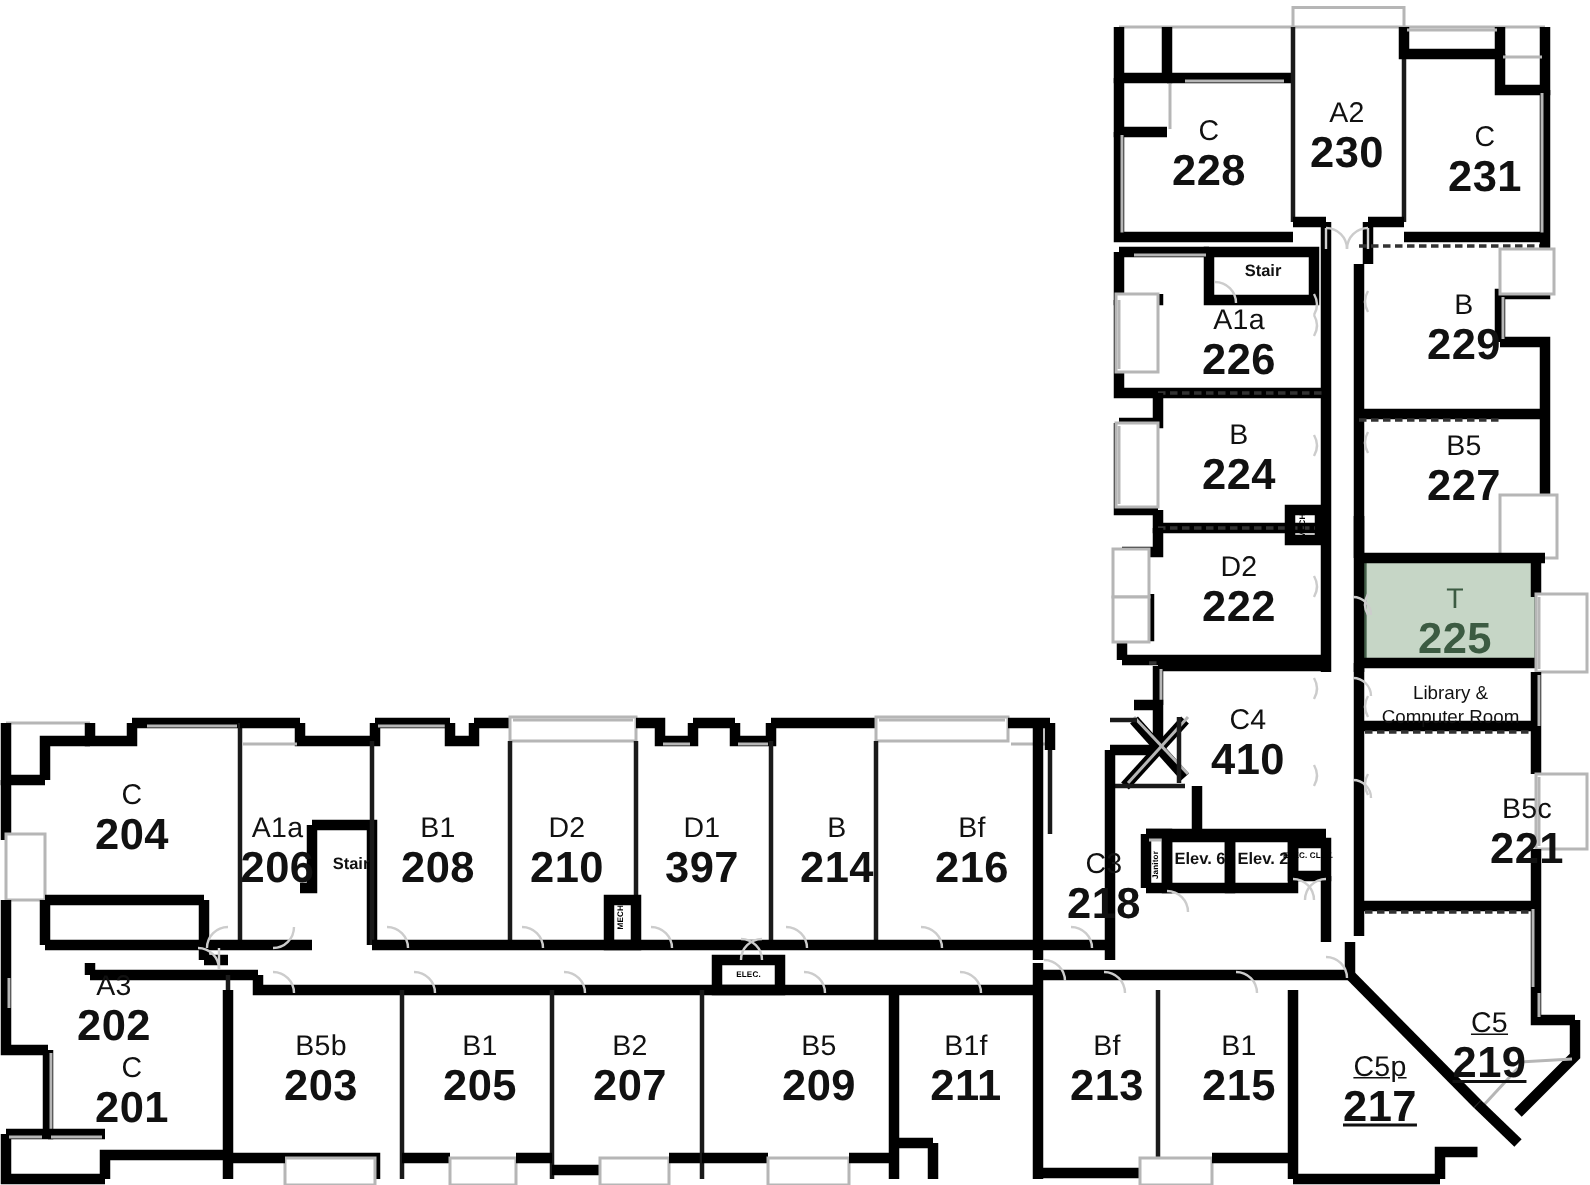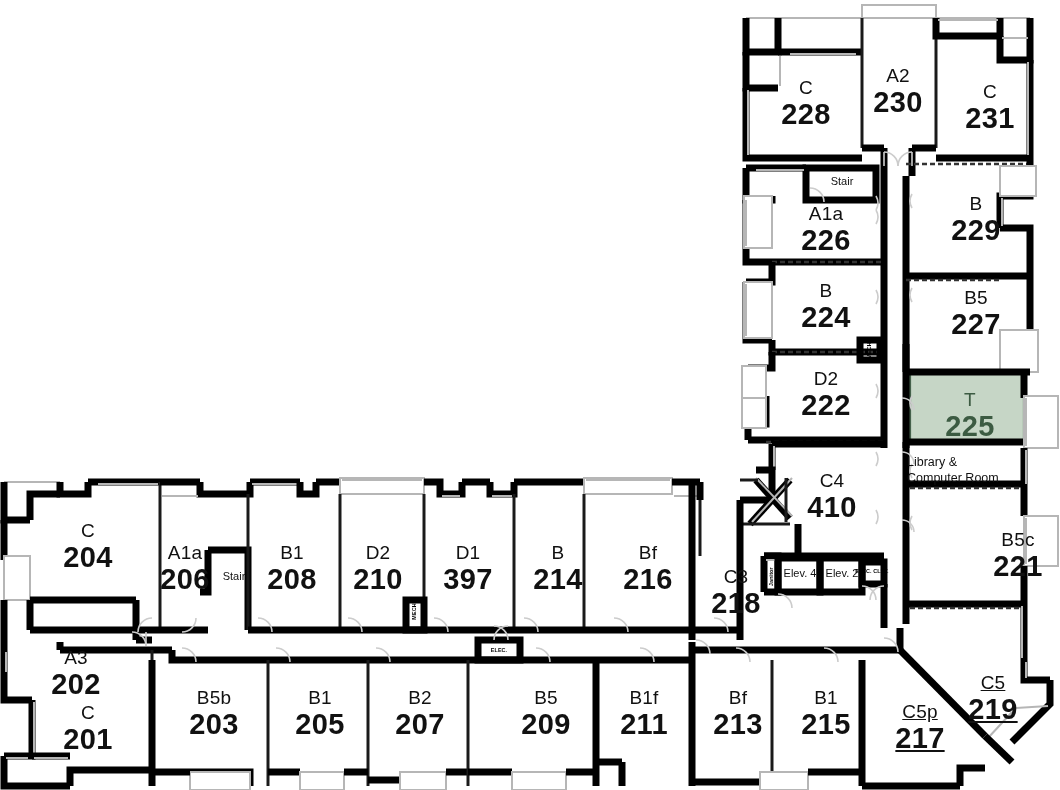--- a/index.html
+++ b/index.html
@@ -40,26 +40,26 @@
 
   
   .lbl          { position: absolute; text-align: center; pointer-events: none;
                   color: #111111; line-height: 1.05; }
   .lbl .type    { display: block; font-size: 19px; font-weight: 400; letter-spacing: .2px; }
   .lbl .num     { display: block; font-size: 29px; font-weight: 700; letter-spacing: .3px; margin-top: 1px; }
   .lbl.hi .type,
   .lbl.hi .num  { color: #3c5b42; }
 
   .tiny-lbl     { position: absolute; text-align: center; color: #111;
-                  font-size: 11px; font-weight: 400; pointer-events: none; line-height: 1.1; }
+                  font-size: 11px; font-weight: 700; pointer-events: none; line-height: 1.1; }
   .micro-lbl    { position: absolute; text-align: center; color: #000;
                   font-size: 5.4px; font-weight: 700; letter-spacing: .1px;
                   pointer-events: none; line-height: 1; white-space: nowrap; }
   .micro-lbl.vert { transform: rotate(-90deg); transform-origin: center center; }
-  .room-note    { position: absolute; text-align: left; color: #111;
+  .room-note    { position: absolute; text-align: center; color: #111;
                   font-size: 12.5px; line-height: 1.25; pointer-events: none; }
 </style>
 </head>
 <body>
 
 <div id="plan-root">
 
   <svg id="floorplan" viewBox="0 0 1060 790">
 
     <g>
@@ -506,21 +506,21 @@
     <span class="type">B1</span>
     <span class="num">215</span>
   </div>
   <div class="lbl" style="left:882px;top:702px;width:76px;text-decoration:underline;">
     <span class="type">C5p</span>
     <span class="num">217</span>
   </div>
 
   <div class="tiny-lbl" style="left:812px;top:175px;width:60px;">Stair</div>
   <div class="tiny-lbl" style="left:212px;top:570px;width:44px;">Stair</div>
-  <div class="tiny-lbl" style="left:779px;top:567px;width:42px;">Elev. 4</div>
+  <div class="tiny-lbl" style="left:779px;top:567px;width:42px;">Elev. 6</div>
   <div class="tiny-lbl" style="left:821px;top:567px;width:42px;">Elev. 2</div>
 
   <div class="micro-lbl vert" style="left:856px;top:347px;width:28px;">MECH.</div>
   <div class="micro-lbl vert" style="left:401px;top:608px;width:28px;">MECH.</div>
   <div class="micro-lbl" style="left:849px;top:569px;width:46px;">ELEC. CLST.</div>
   <div class="micro-lbl" style="left:480px;top:648px;width:38px;">ELEC.</div>
   <div class="micro-lbl vert" style="left:757px;top:574px;width:30px;">Janitor</div>
 
   <div class="room-note" style="left:907px;top:455px;width:120px;">
     <span>Library &amp;</span><br>

